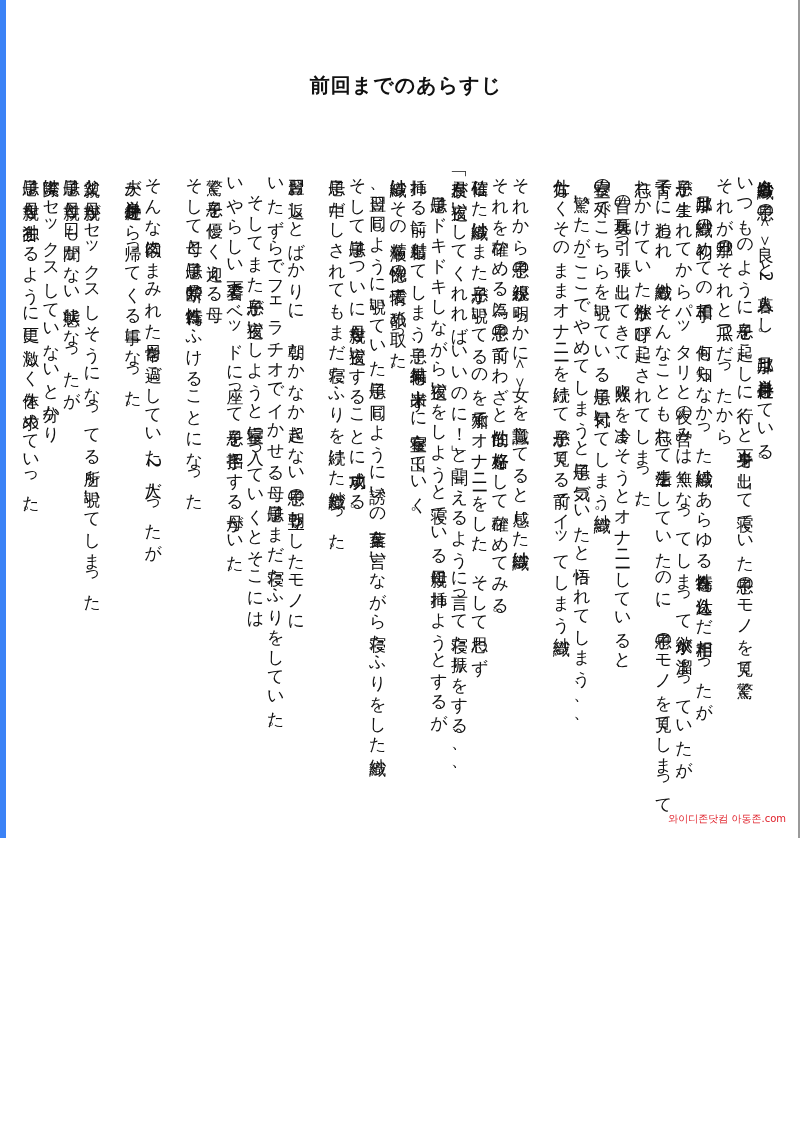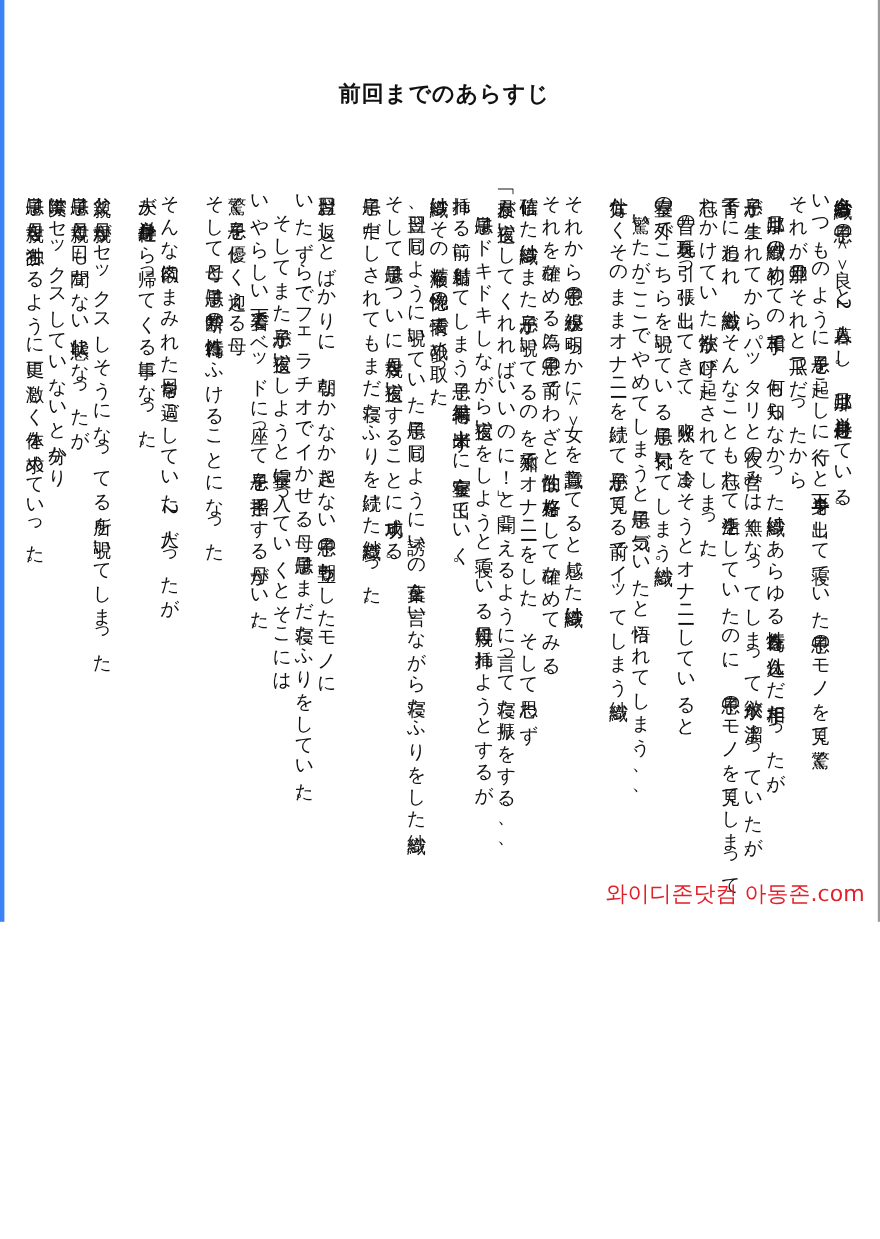--- a/index.html
+++ b/index.html
@@ -1,20 +1,20 @@
 <!DOCTYPE html>
 <html><head>
 <meta charset="utf-8">
 <style>
   html, body { margin: 0; padding: 0; background: #ffffff; }
   body { width: 800px; height: 1126px; position: relative; overflow: hidden; }
   .page {
     position: absolute; left: 0; top: 0; width: 800px; height: 838px;
     background: #ffffff;
-    border-left: 4px solid #3b82f6;
+    border-left: 6px solid #3b82f6;
     border-right: 2px solid #9a9a9a;
     box-sizing: border-box;
   }
   .title {
     position: absolute; left: 0; width: 800px; top: 72px;
     text-align: center;
     font-family: "DejaVu Serif", "Liberation Serif", serif;
     font-size: 20px; font-weight: bold; letter-spacing: 1px;
     color: #111111;
   }
@@ -25,21 +25,21 @@
     font-family: "DejaVu Sans", "Liberation Sans", sans-serif;
     font-size: 17px; line-height: 20.4px;
     color: #111111;
     letter-spacing: 1.05px;
   }
   .col { display: block; white-space: nowrap; }
   .col.indent { padding-top: 17px; }
   .watermark {
     position: absolute; right: 12px; bottom: 12px;
     font-family: "DejaVu Sans", "Liberation Sans", sans-serif;
-    font-size: 20px; color: #e0202a;
+    font-size: 10px; color: #e0202a;
   }
 </style>
 </head>
 <body>
 
 <div class="page">
   <div class="title">前回までのあらすじ</div>
 
   <div class="body-text">
     <span class="col">名倉紗織は息子の＜良＞と2人暮らし。旦那は単身赴任している。</span>

